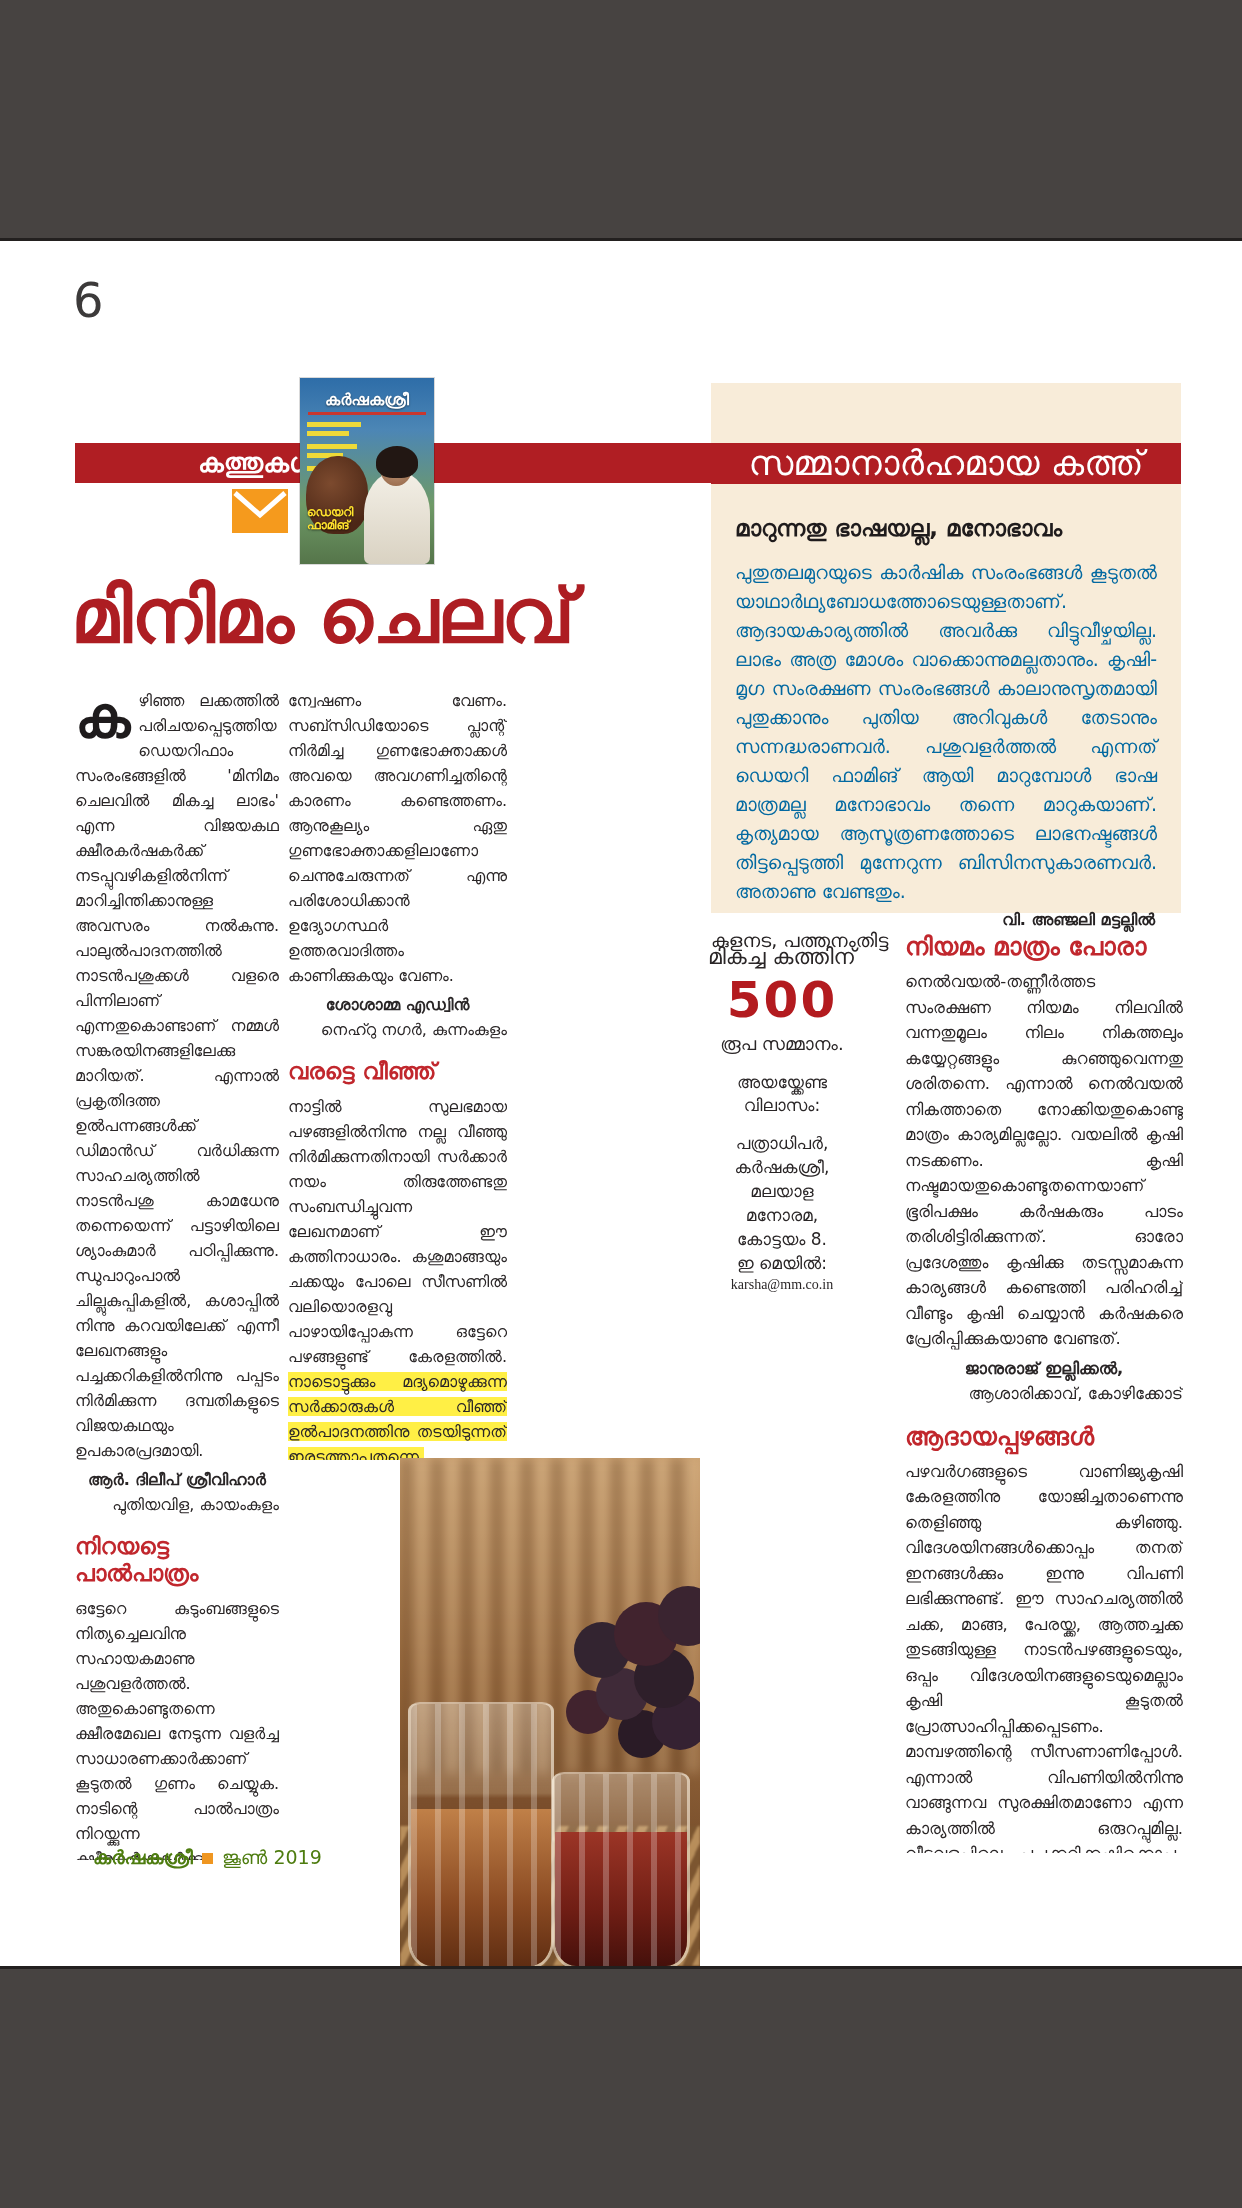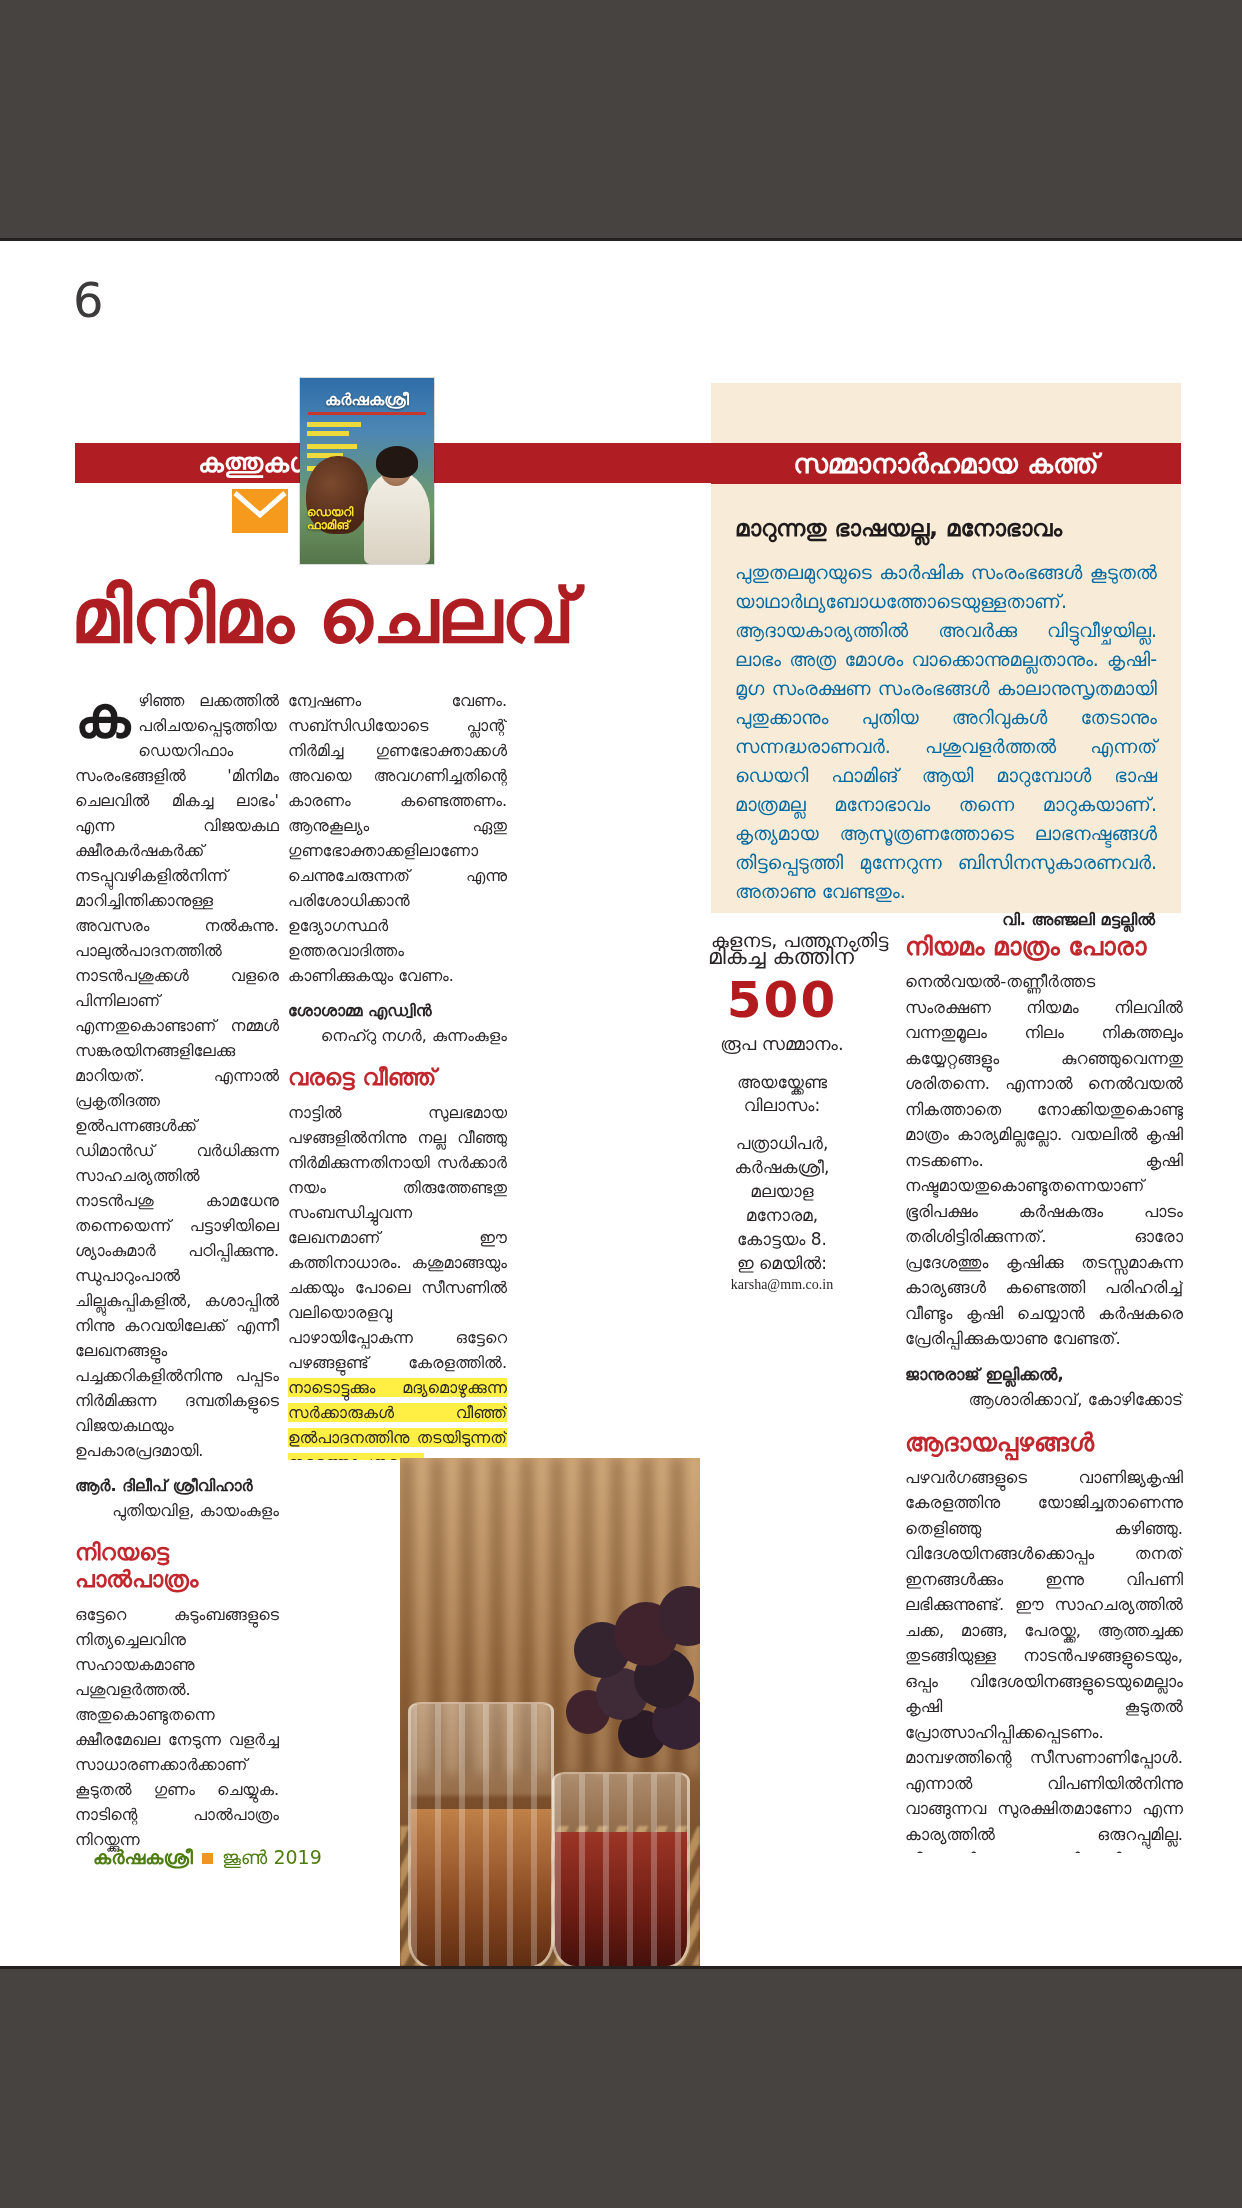--- a/index.html
+++ b/index.html
@@ -45,28 +45,28 @@
   
   .col{position:absolute;text-align:justify;font-size:16px;line-height:25px;color:#2a2627;overflow:hidden;}
   .col p{margin:0 0 2px 0;}
   .col1{left:75px;top:688px;width:204px;height:1172px;}
   .col2{left:288px;top:688px;width:219px;height:772px;}
   .col3{left:905px;top:933px;width:278px;height:920px;font-size:16.5px;line-height:25.5px;}
   .dropcap{float:left;font-size:58px;line-height:46px;font-weight:bold;color:#1e1b1c;
            padding:6px 8px 0 0;}
   .subhead{font-size:23px;line-height:27px;font-weight:bold;color:#c1272d;margin:16px 0 9px 0;text-align:left;}
   .col3 .subhead{font-size:25px;}
-  .sig{ text-align:left;font-weight:bold;margin-top:10px;}
+  .sig{ text-align:center;font-weight:bold;margin-top:4px;}
   .place{text-align:right;margin-bottom:2px;}
   .hl{background:#ffef45;}
 
   
   .award{position:absolute;left:711px;top:383px;width:470px;height:530px;background:#f8ecd9;}
   .award-header{position:absolute;left:0;top:60px;width:100%;height:41px;background:#b01e23;}
-  .award-header span{display:block;text-align:center;line-height:41px;color:#fff;font-size:27px;font-weight:bold;}
+  .award-header span{display:block;text-align:center;line-height:41px;color:#fff;font-size:35px;font-weight:normal;}
   .award-title{margin:132px 24px 0 24px;font-size:23px;font-weight:bold;color:#1f1b1c;}
   .award-body{margin:16px 24px 0 24px;font-size:19px;line-height:29px;text-align:justify;color:#0369a1;}
   .award-sig{margin:4px 26px 0 0;text-align:right;font-weight:bold;font-size:16px;}
   .award-place{margin:0 26px 0 0;text-align:left;font-size:19px;}
 
   
   .prize{position:absolute;left:698px;top:944px;width:168px;text-align:center;color:#2a2627;}
   .prize .l1{font-size:22px;}
   .prize .amount{font-size:50px;line-height:62px;font-weight:bold;color:#b31b1f;letter-spacing:2px;}
   .prize .l2{font-size:18px;margin-top:2px;}

